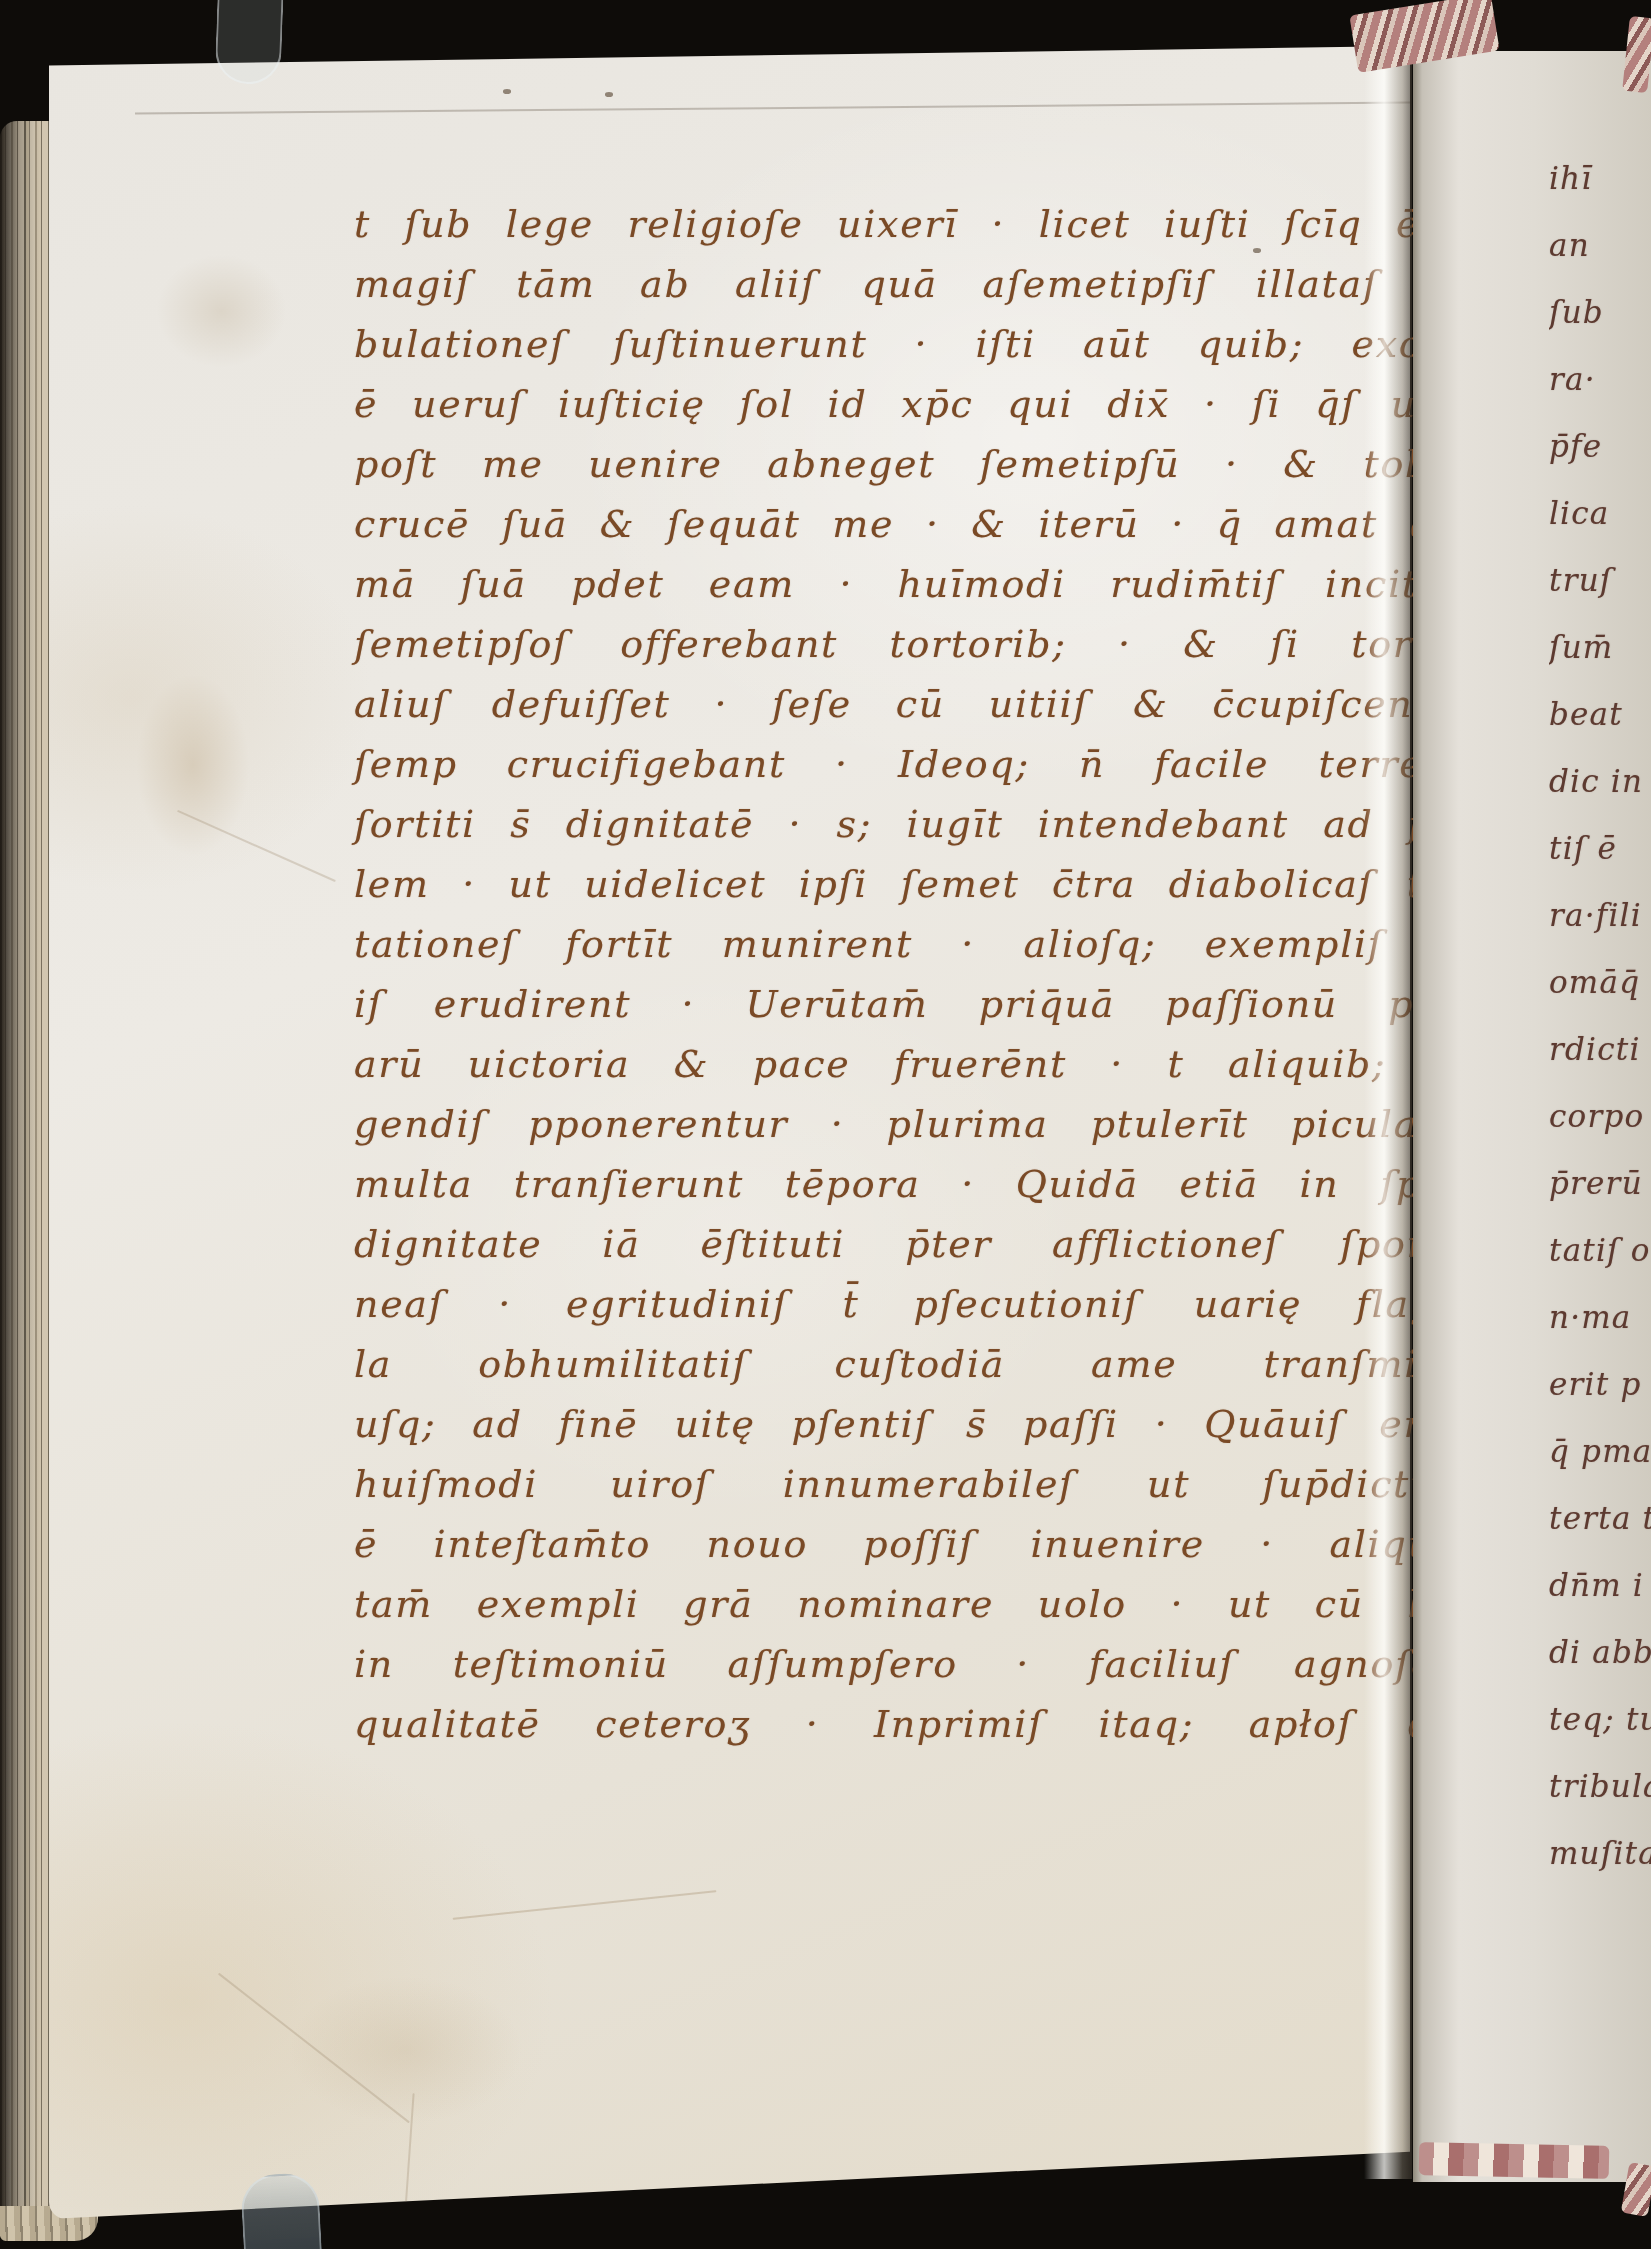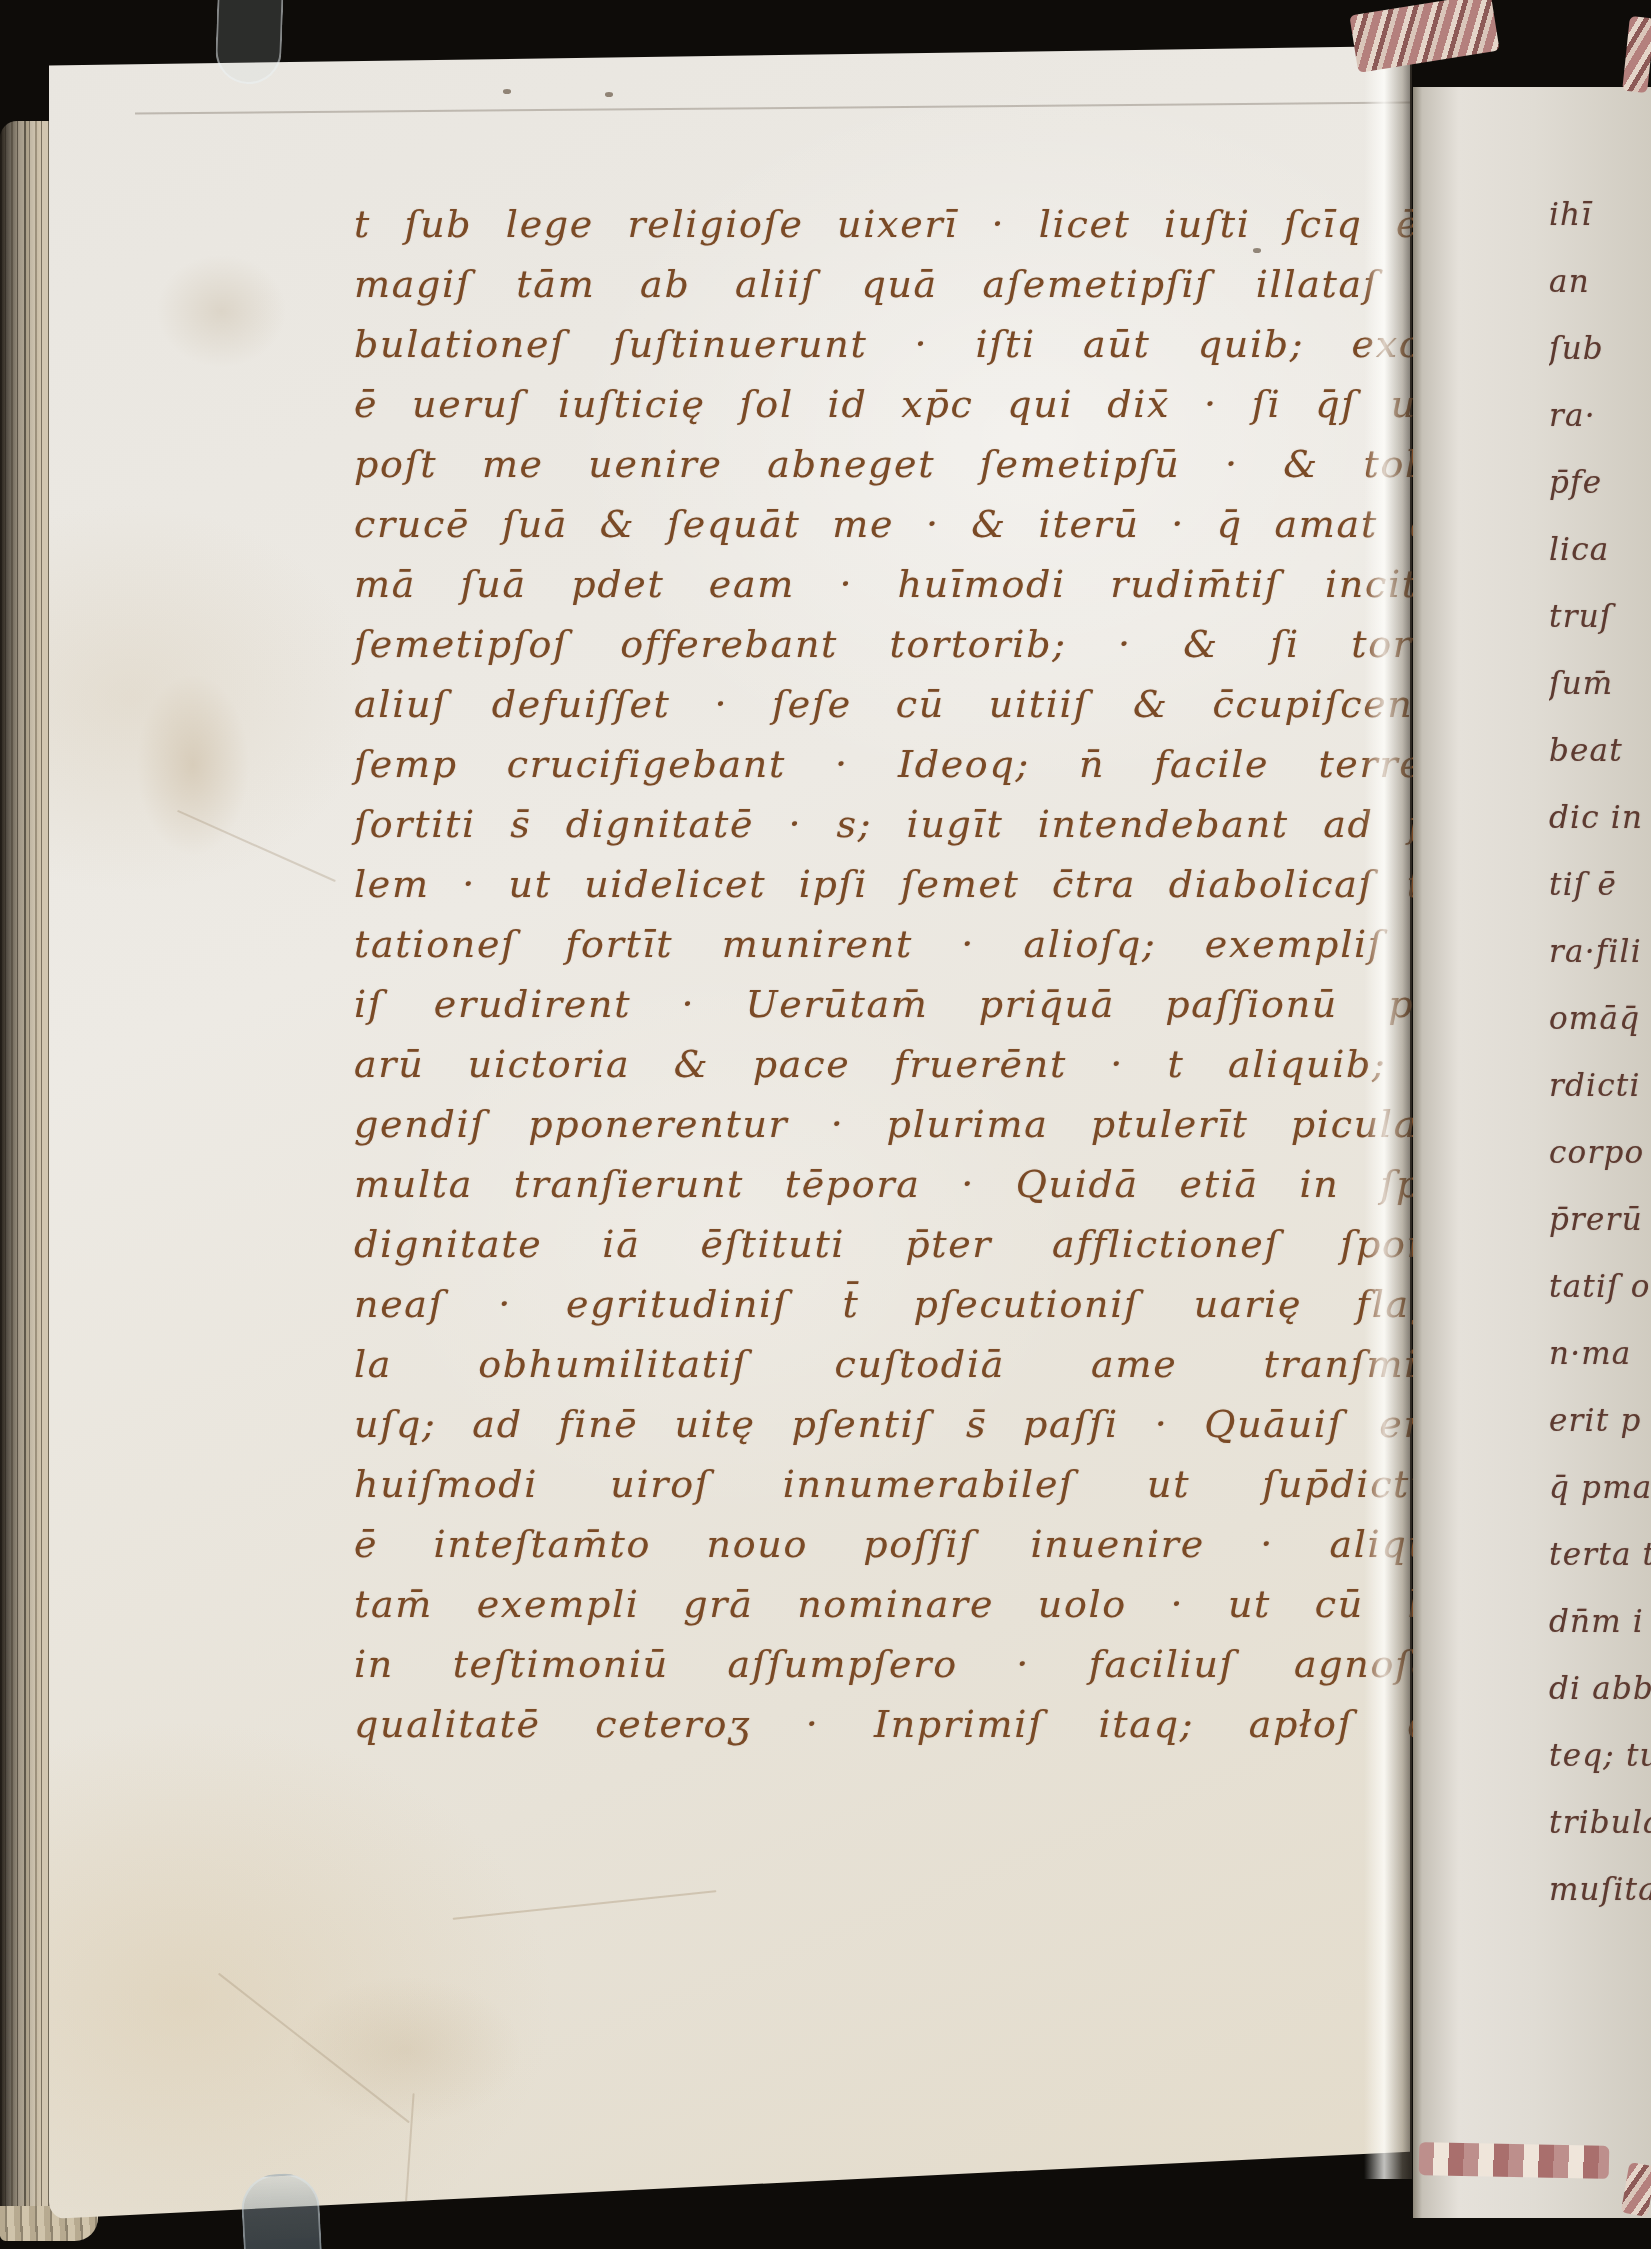--- a/index.html
+++ b/index.html
@@ -44,21 +44,21 @@
   .textblock{position:absolute;left:354px;top:194px;width:1120px;color:var(--ink,#7a4a26);
     font-size:38px;font-style:italic;letter-spacing:1.7px;word-spacing:3.5px;
     text-shadow:0 0 1.2px rgba(105,60,25,.35);}
   .line{height:60px;line-height:60px;white-space:nowrap;
     text-align:justify;text-align-last:justify;}
   
   .gutter{position:absolute;left:1364px;top:45px;width:48px;height:2134px;
     background:linear-gradient(90deg,rgba(255,255,250,0) 0%,rgba(255,255,252,.75) 42%,
       rgba(130,122,108,.45) 80%,rgba(58,52,44,.65) 100%);}
   .facing{position:absolute;left:1413px;top:51px;width:239px;height:2131px;
-    background:linear-gradient(90deg,#8f897b 0px,#c6c1b7 9.2px,#e5e1da 46px,#e0dcd4 121px,#d0cbc0 239px);margin-top:36px;}
+    background:linear-gradient(90deg,#8f897b 0px,#c6c1b7 9.2px,#e5e1da 46px,#e0dcd4 121px,#d0cbc0 239px);}
   .fragments{position:absolute;left:136px;top:94px;width:105px;overflow:hidden;
     color:var(--facing_ink,#5d3a30);font-size:31px;font-style:italic;letter-spacing:1.2px;
     text-shadow:0 0 1.2px rgba(80,45,35,.35);}
   .frag{height:67px;line-height:67px;white-space:nowrap;}
   
   .band{position:absolute;border-radius:5.8px;
     background:repeating-linear-gradient(115deg,#b4807d 0 8px,#e5d5c9 8px 13.2px,#8d5a57 13.2px 18px,#dac6ba 18px 23px);}
   .band.top-corner{left:1353px;top:3.5px;width:143px;height:58px;transform:rotate(-9deg);}
   .band.top-right{left:1626px;top:17px;width:25px;height:75px;transform:rotate(6deg);}
   .band.bottom{left:1419px;top:2144px;width:190px;height:33px;transform:rotate(1.2deg);

